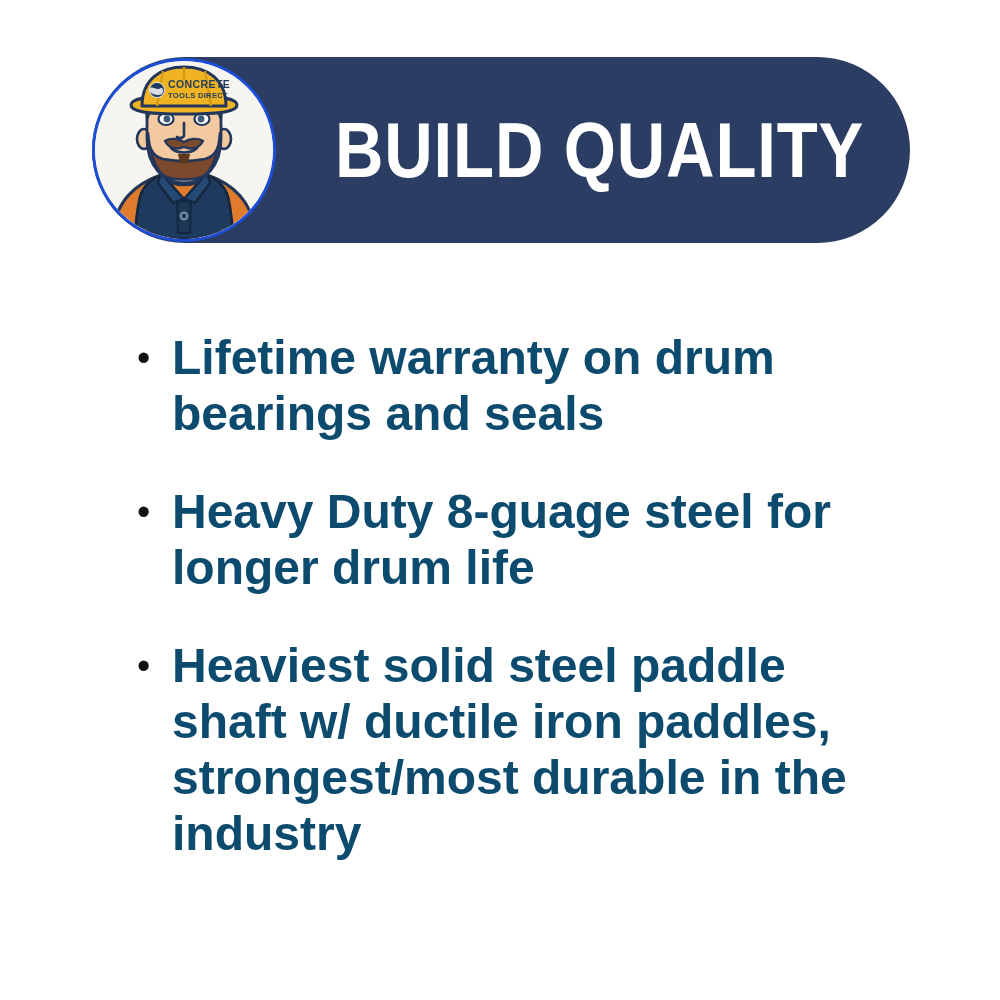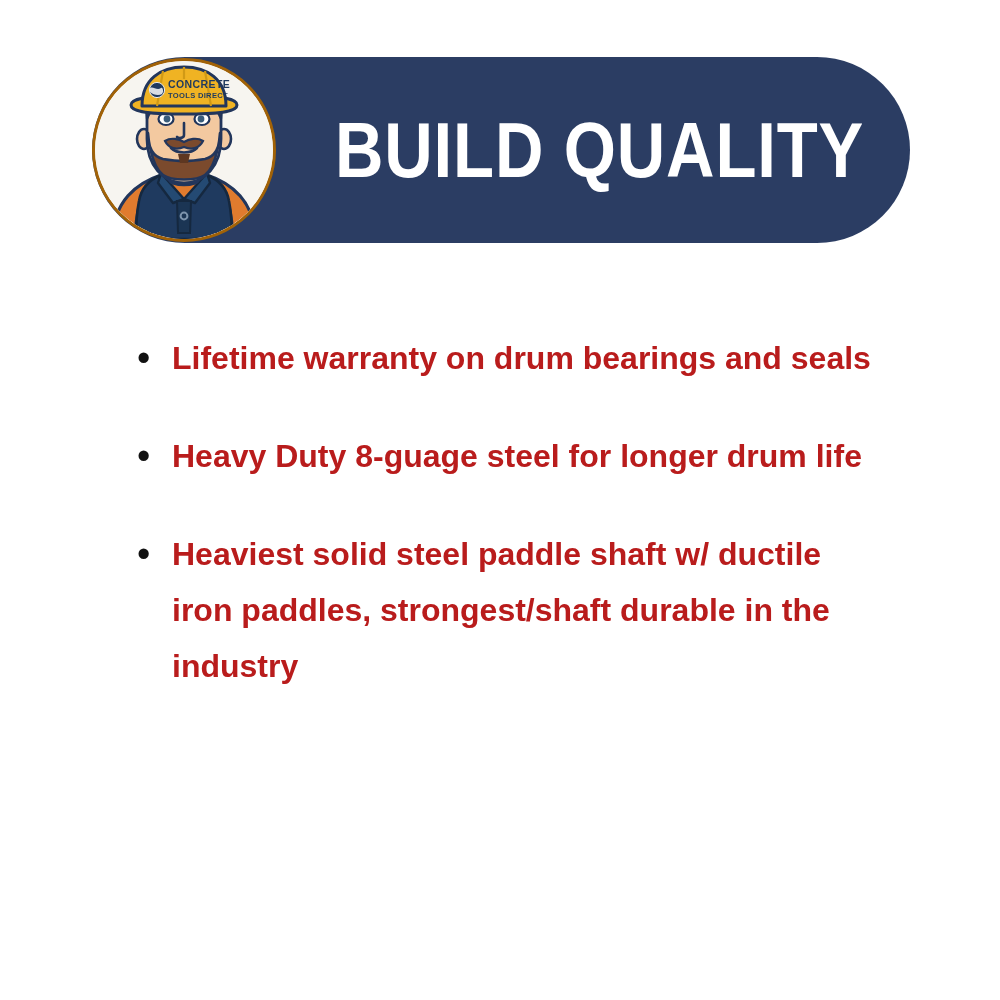--- a/index.html
+++ b/index.html
@@ -54,21 +54,21 @@
 
   
   .avatar {
     position: absolute;
     left: 0px;
     top: 1px;
     width: 184px;
     height: 184px;
     border-radius: 50%;
     background: #F7F5F0;
-    border: 3px solid #a16207;
+    border: 3px solid #1d4ed8;
     box-sizing: border-box;
     overflow: hidden;
   }
   .avatar svg { display: block; }
 
   
   .bullet-list {
     position: absolute;
     left: 133px;
     top: 330px;
@@ -87,23 +87,23 @@
     font-size: 38px;
     line-height: 56px;
     color: #111111;
     text-align: left;
     padding-left: 4px;
     box-sizing: border-box;
   }
   .bullet-text {
     flex: 1 1 auto;
     font-family: "Liberation Sans Narrow", "Liberation Sans", sans-serif;
-    font-size: 32px;
+    font-size: 48px;
     font-weight: bold;
-    color: #b91c1c;
+    color: #0c4a6e;
     line-height: 56px;
     letter-spacing: 0px;
     max-width: 716px;
   }
 </style>
 </head>
 <body>
 
 <div class="header">
 
@@ -190,16 +190,16 @@
     <span class="bullet-text">Lifetime warranty on drum bearings and seals</span>
   </div>
 
   <div class="bullet-item">
     <span class="bullet-dot">•</span>
     <span class="bullet-text">Heavy Duty 8-guage steel for longer drum life</span>
   </div>
 
   <div class="bullet-item">
     <span class="bullet-dot">•</span>
-    <span class="bullet-text">Heaviest solid steel paddle shaft w/ ductile iron paddles, strongest/shaft durable in the industry</span>
+    <span class="bullet-text">Heaviest solid steel paddle shaft w/ ductile iron paddles, strongest/most durable in the industry</span>
   </div>
 
 </div>
 
 </body></html>

